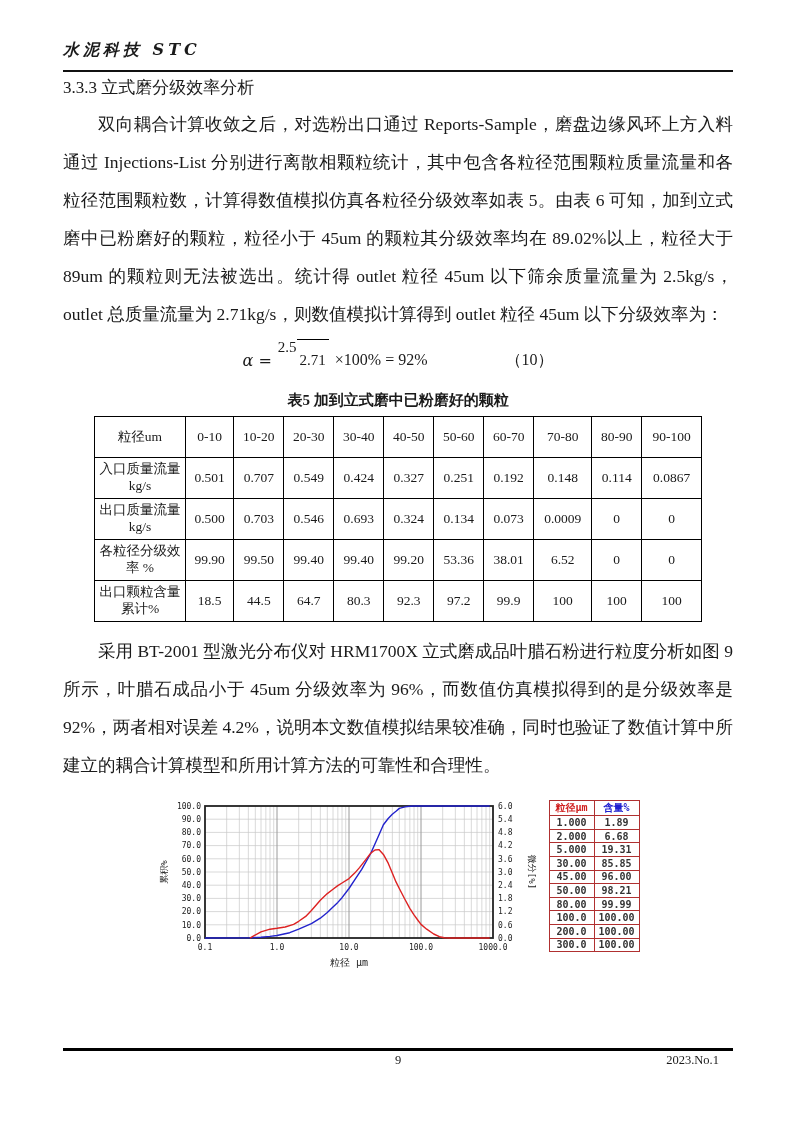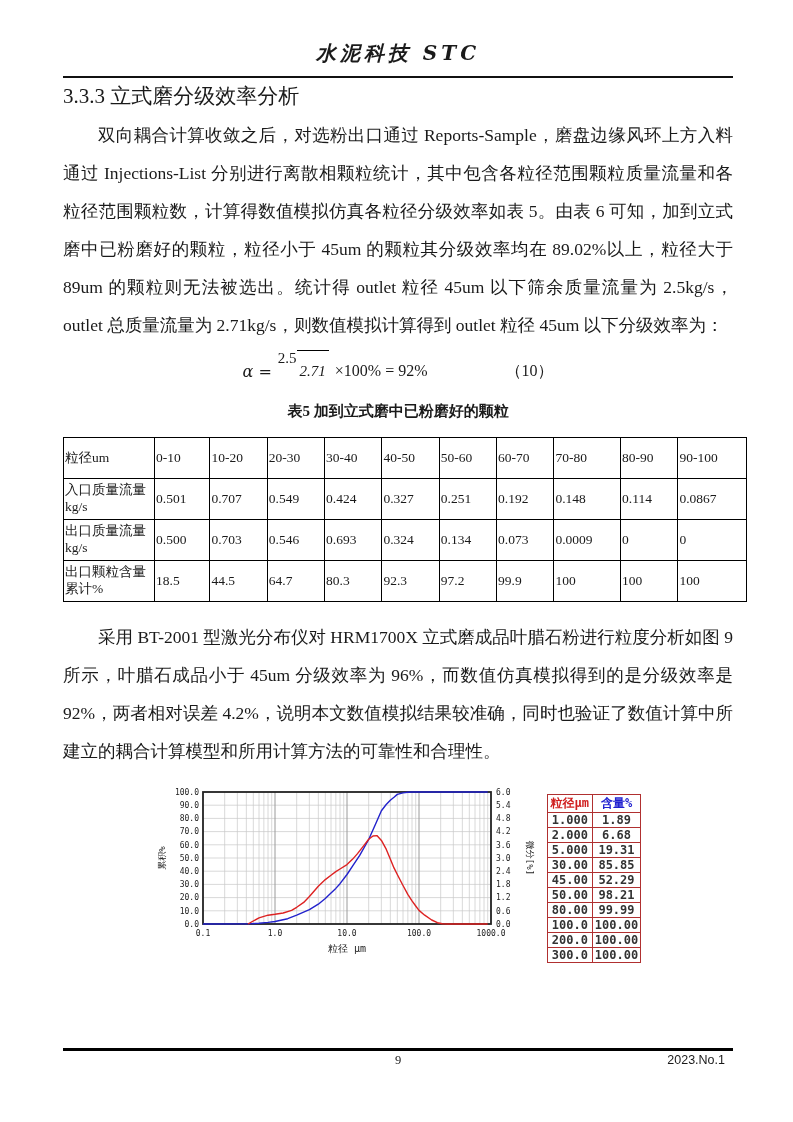--- a/index.html
+++ b/index.html
@@ -2,62 +2,62 @@
 <html><head>
 <meta charset="utf-8">
 <style>
   html,body{margin:0;padding:0;background:#ffffff;}
   body{
     width:793px;height:1122px;overflow:hidden;position:relative;
     font-family:"Liberation Serif","DejaVu Serif",serif;color:#1a1a1a;
   }
   .page{padding:40px 60px 0 63px;}
   .journal-title{
-    text-align:center;font-size:20px;font-weight:bold;font-style:italic;
+    text-align:left;font-size:16px;font-weight:bold;font-style:italic;
     letter-spacing:4px;font-family:"DejaVu Serif","Liberation Serif",serif;
   }
   .header-rule{border:none;border-top:2.5px solid #111;margin:9px 0 4px 0;}
-  .section-heading{font-size:21px;margin:4px 0 6px 0;font-weight:normal;}
+  .section-heading{font-size:17px;margin:4px 0 6px 0;font-weight:normal;}
   .body-par{
     font-size:17.5px;line-height:38px;text-align:justify;margin:0;
     text-indent:2em;
   }
   .formula-row{
     display:flex;justify-content:center;align-items:center;
     margin:6px 0 10px 0;font-size:16px;
   }
   .formula-core{display:inline-flex;align-items:center;gap:6px;}
   .alpha{font-style:italic;font-family:"DejaVu Serif",serif;}
   .frac{display:inline-flex;flex-direction:row;text-align:center;font-size:15px;line-height:1.15;}
-  .frac .den{border-top:1.2px solid #000;padding:12px 3px;font-style:italic;}
+  .frac .den{border-top:1.2px solid #000;padding:12px 3px;}
   .eq-number{margin-left:78px;font-size:16px;}
   .table-caption{text-align:center;font-weight:bold;font-size:15px;margin:8px 0 6px 0;}
   table.t5{
-    border-collapse:collapse;margin:16px auto;width:684px;
-    font-size:13.5px;
+    border-collapse:collapse;margin:0 auto;width:608px;
+    font-size:13.5px;text-align:center;
   }
   table.t5 td,table.t5 th{
     border:1.6px solid #000;padding:2px 1px;font-weight:normal;
     height:36px;line-height:1.25;
   }
   table.t5 th.rowlab,table.t5 td.rowlab{width:88px;font-size:13.5px;}
   .figure-block{display:flex;justify-content:center;align-items:flex-start;gap:12px;margin:14px 0 0 0;}
-  .mini-table{border-collapse:collapse;font-size:12px;font-family:"DejaVu Sans Mono",monospace;margin-top:10px;}
+  .mini-table{border-collapse:collapse;font-size:10px;font-family:"DejaVu Sans Mono",monospace;margin-top:2px;}
   .mini-table td,.mini-table th{
     border:1.2px solid #b03030;text-align:center;padding:0 2px;
     height:12.6px;min-width:40px;font-weight:bold;color:#333;
   }
   .mini-table th.h-size{color:#d02020;}
   .mini-table th.h-pct{color:#2020d0;border-color:#b03030;}
   .fig-caption{text-align:center;font-weight:bold;font-size:16px;margin:14px 0 0 0;}
   .footer{position:absolute;left:63px;right:60px;top:1048px;}
   .footer-rule{border:none;border-top:3px solid #000;margin:0 0 2px 0;}
   .footer-row{position:relative;font-size:12.5px;height:18px;}
   .page-number{position:absolute;left:50%;transform:translateX(-50%);}
-  .issue-label{position:absolute;right:8px;font-family:Liberation Sans, sans-serif;text-align:right;}
+  .issue-label{position:absolute;right:14px;font-family:Liberation Serif, serif;text-align:right;}
   svg text{font-family:"DejaVu Sans Mono",monospace;}
 </style>
 </head>
 <body>
 
 <div class="page">
 
   <div class="journal-title">水泥科技 STC</div>
   <hr class="header-rule">
 
@@ -116,20 +116,36 @@
             <div>kg/s</div>
           </td>
           <td>0.500</td>
           <td>0.703</td>
           <td>0.546</td>
           <td>0.693</td>
           <td>0.324</td>
           <td>0.134</td>
           <td>0.073</td>
           <td>0.0009</td>
+          <td>0</td>
+          <td>0</td>
+        </tr>
+        <tr>
+          <td class="rowlab">
+            <div>各粒径分级效</div>
+            <div>率 %</div>
+          </td>
+          <td>99.90</td>
+          <td>99.50</td>
+          <td>99.40</td>
+          <td>99.40</td>
+          <td>99.20</td>
+          <td>53.36</td>
+          <td>38.01</td>
+          <td>6.52</td>
           <td>0</td>
           <td>0</td>
         </tr>
         <tr>
           <td class="rowlab">
             <div>出口颗粒含量</div>
             <div>累计%</div>
           </td>
           <td>18.5</td>
           <td>44.5</td>
@@ -244,21 +260,21 @@
           <tr>
             <td>5.000</td>
             <td>19.31</td>
           </tr>
           <tr>
             <td>30.00</td>
             <td>85.85</td>
           </tr>
           <tr>
             <td>45.00</td>
-            <td>52.29</td>
+            <td>96.00</td>
           </tr>
           <tr>
             <td>50.00</td>
             <td>98.21</td>
           </tr>
           <tr>
             <td>80.00</td>
             <td>99.99</td>
           </tr>
           <tr>

